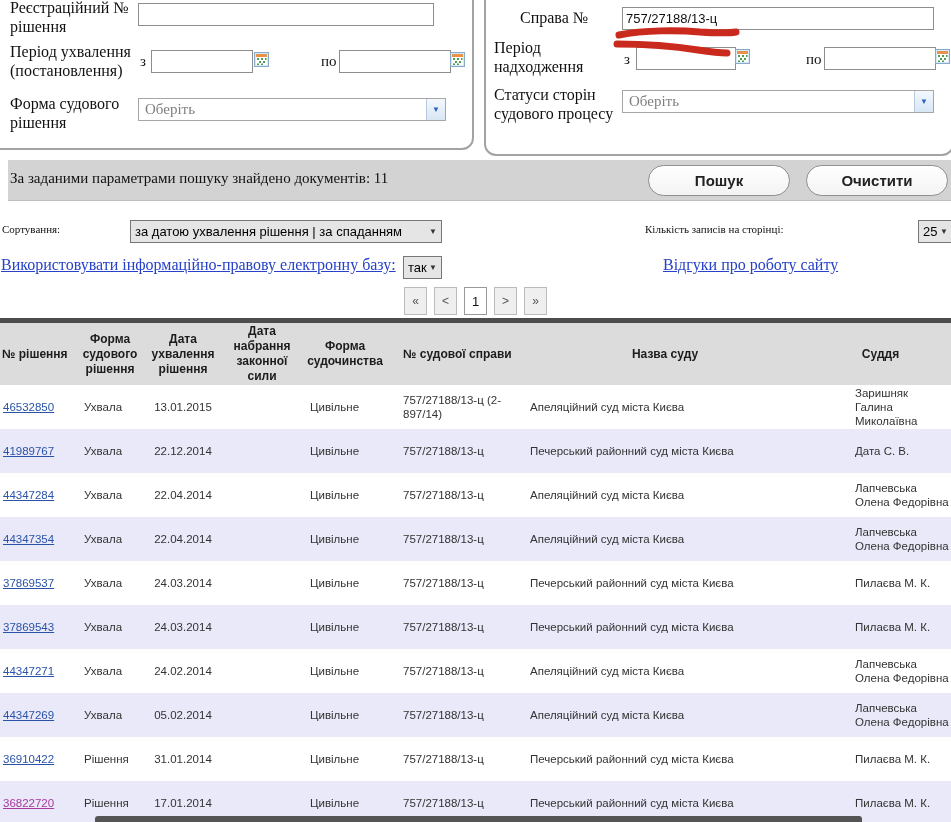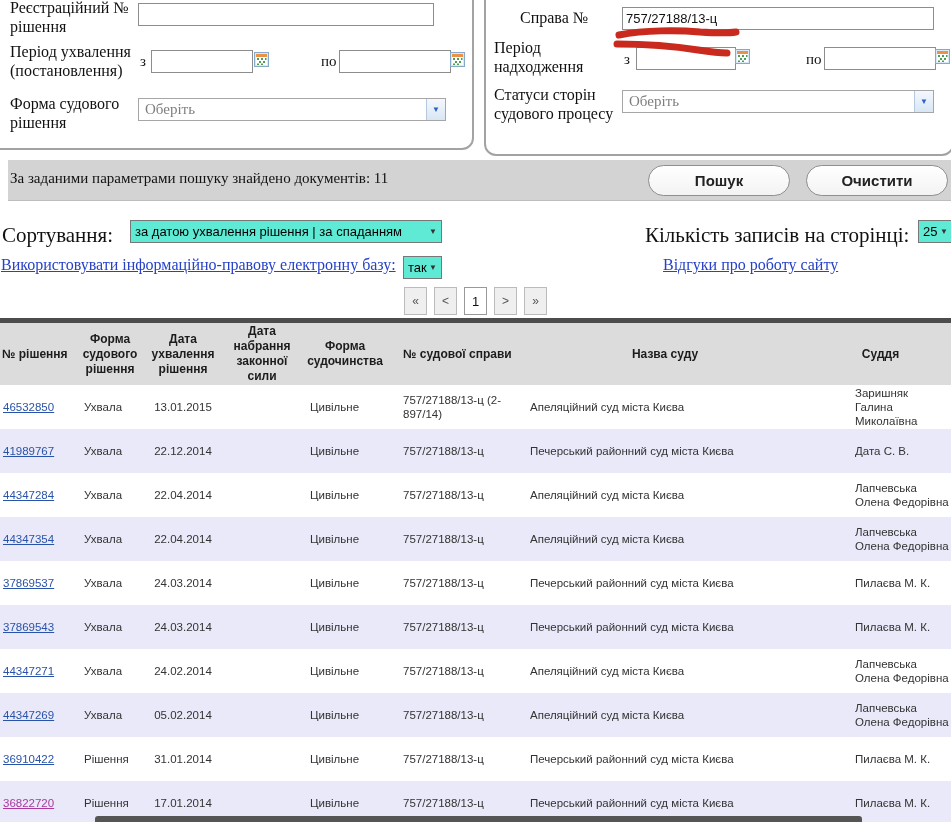--- a/index.html
+++ b/index.html
@@ -26,22 +26,22 @@
   .results-bar{position:absolute;left:8px;top:160px;width:951px;height:40px;background:#d3d3d3;
         border-bottom:1px solid #bdbdbd;}
   .results-text{position:absolute;left:2px;top:10px;font-family:"Liberation Serif",serif;font-size:15px;color:#111;}
   .pill-btn{position:absolute;top:165px;height:31px;border:1px solid #8f8f8f;border-radius:16px;
         background:linear-gradient(#ffffff,#f3f3f3);font-family:"Liberation Sans",sans-serif;
         font-size:15px;font-weight:bold;color:#222;cursor:pointer;}
   .btn-search{left:648px;width:142px;}
   .btn-clear{left:806px;width:142px;}
 
   
-  .ctl-label{position:absolute;font-family:"Liberation Serif",serif;font-size:21px;color:#111;text-align:right;}
-  .sel{position:absolute;height:21px;border:1px solid #777;background:#5eead4;display:flex;align-items:center;
+  .ctl-label{position:absolute;font-family:"Liberation Serif",serif;font-size:11px;color:#111;text-align:right;}
+  .sel{position:absolute;height:21px;border:1px solid #777;background:#e5e5e5;display:flex;align-items:center;
         font-size:13px;color:#000;cursor:pointer;}
   .sel .sel-text{flex:1;padding-left:4px;overflow:hidden;white-space:nowrap;}
   .sel .sel-arrow{font-size:8px;color:#333;padding:0 4px 0 2px;}
   a.blue-link{position:absolute;font-family:"Liberation Serif",serif;font-size:16px;color:#2742c8;
         text-decoration:underline;cursor:pointer;text-align:right;}
 
   
   .pagination{position:absolute;left:0;top:287px;width:951px;display:flex;justify-content:center;gap:7px;}
   .pg-btn{width:21px;height:26px;border:1px solid #bbb;background:#efefef;color:#555;
         font-size:12px;display:flex;align-items:center;justify-content:center;cursor:pointer;}

